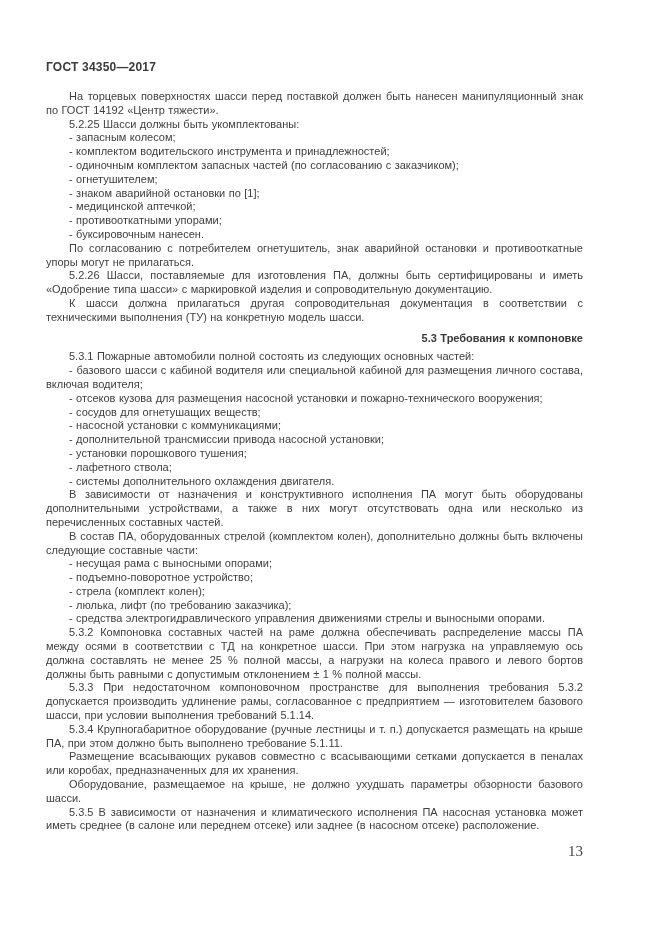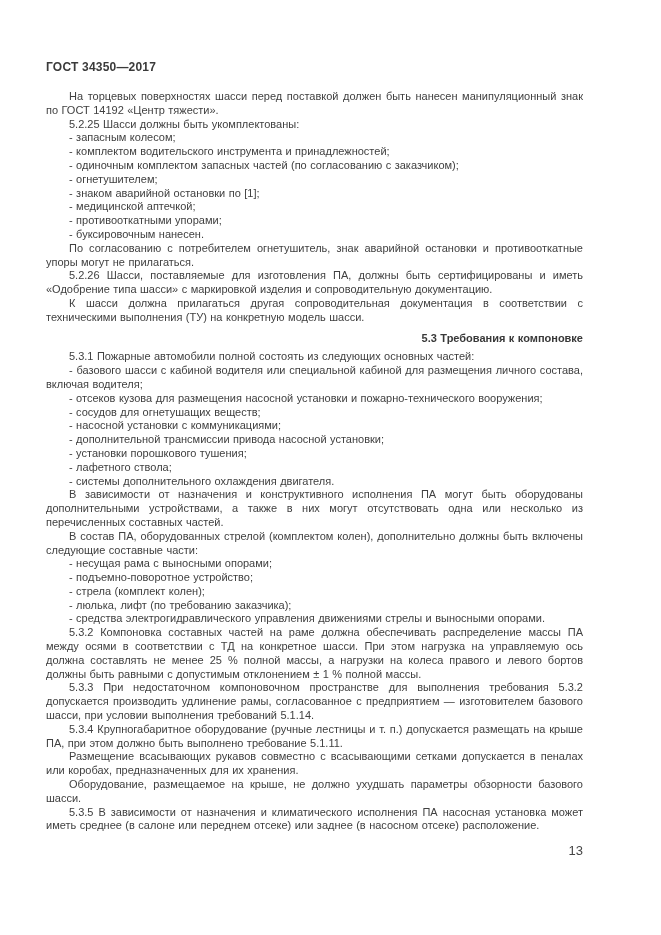--- a/index.html
+++ b/index.html
@@ -48,22 +48,23 @@
     text-align: right;
     margin: 7px 0 5px 0;
     color: #383838;
   }
   .page-footer {
     position: absolute;
     top: 843px;
     left: 46px;
     width: 537px;
     text-align: right;
-    font-size: 13px;
+    font-size: 15px;
     color: #454545;
+    font-family: Liberation Serif, serif;
   }
 </style>
 </head>
 <body>
 
 <div class="page">
   <div class="running-header">
     <span>ГОСТ 34350—2017</span>
   </div>
 

